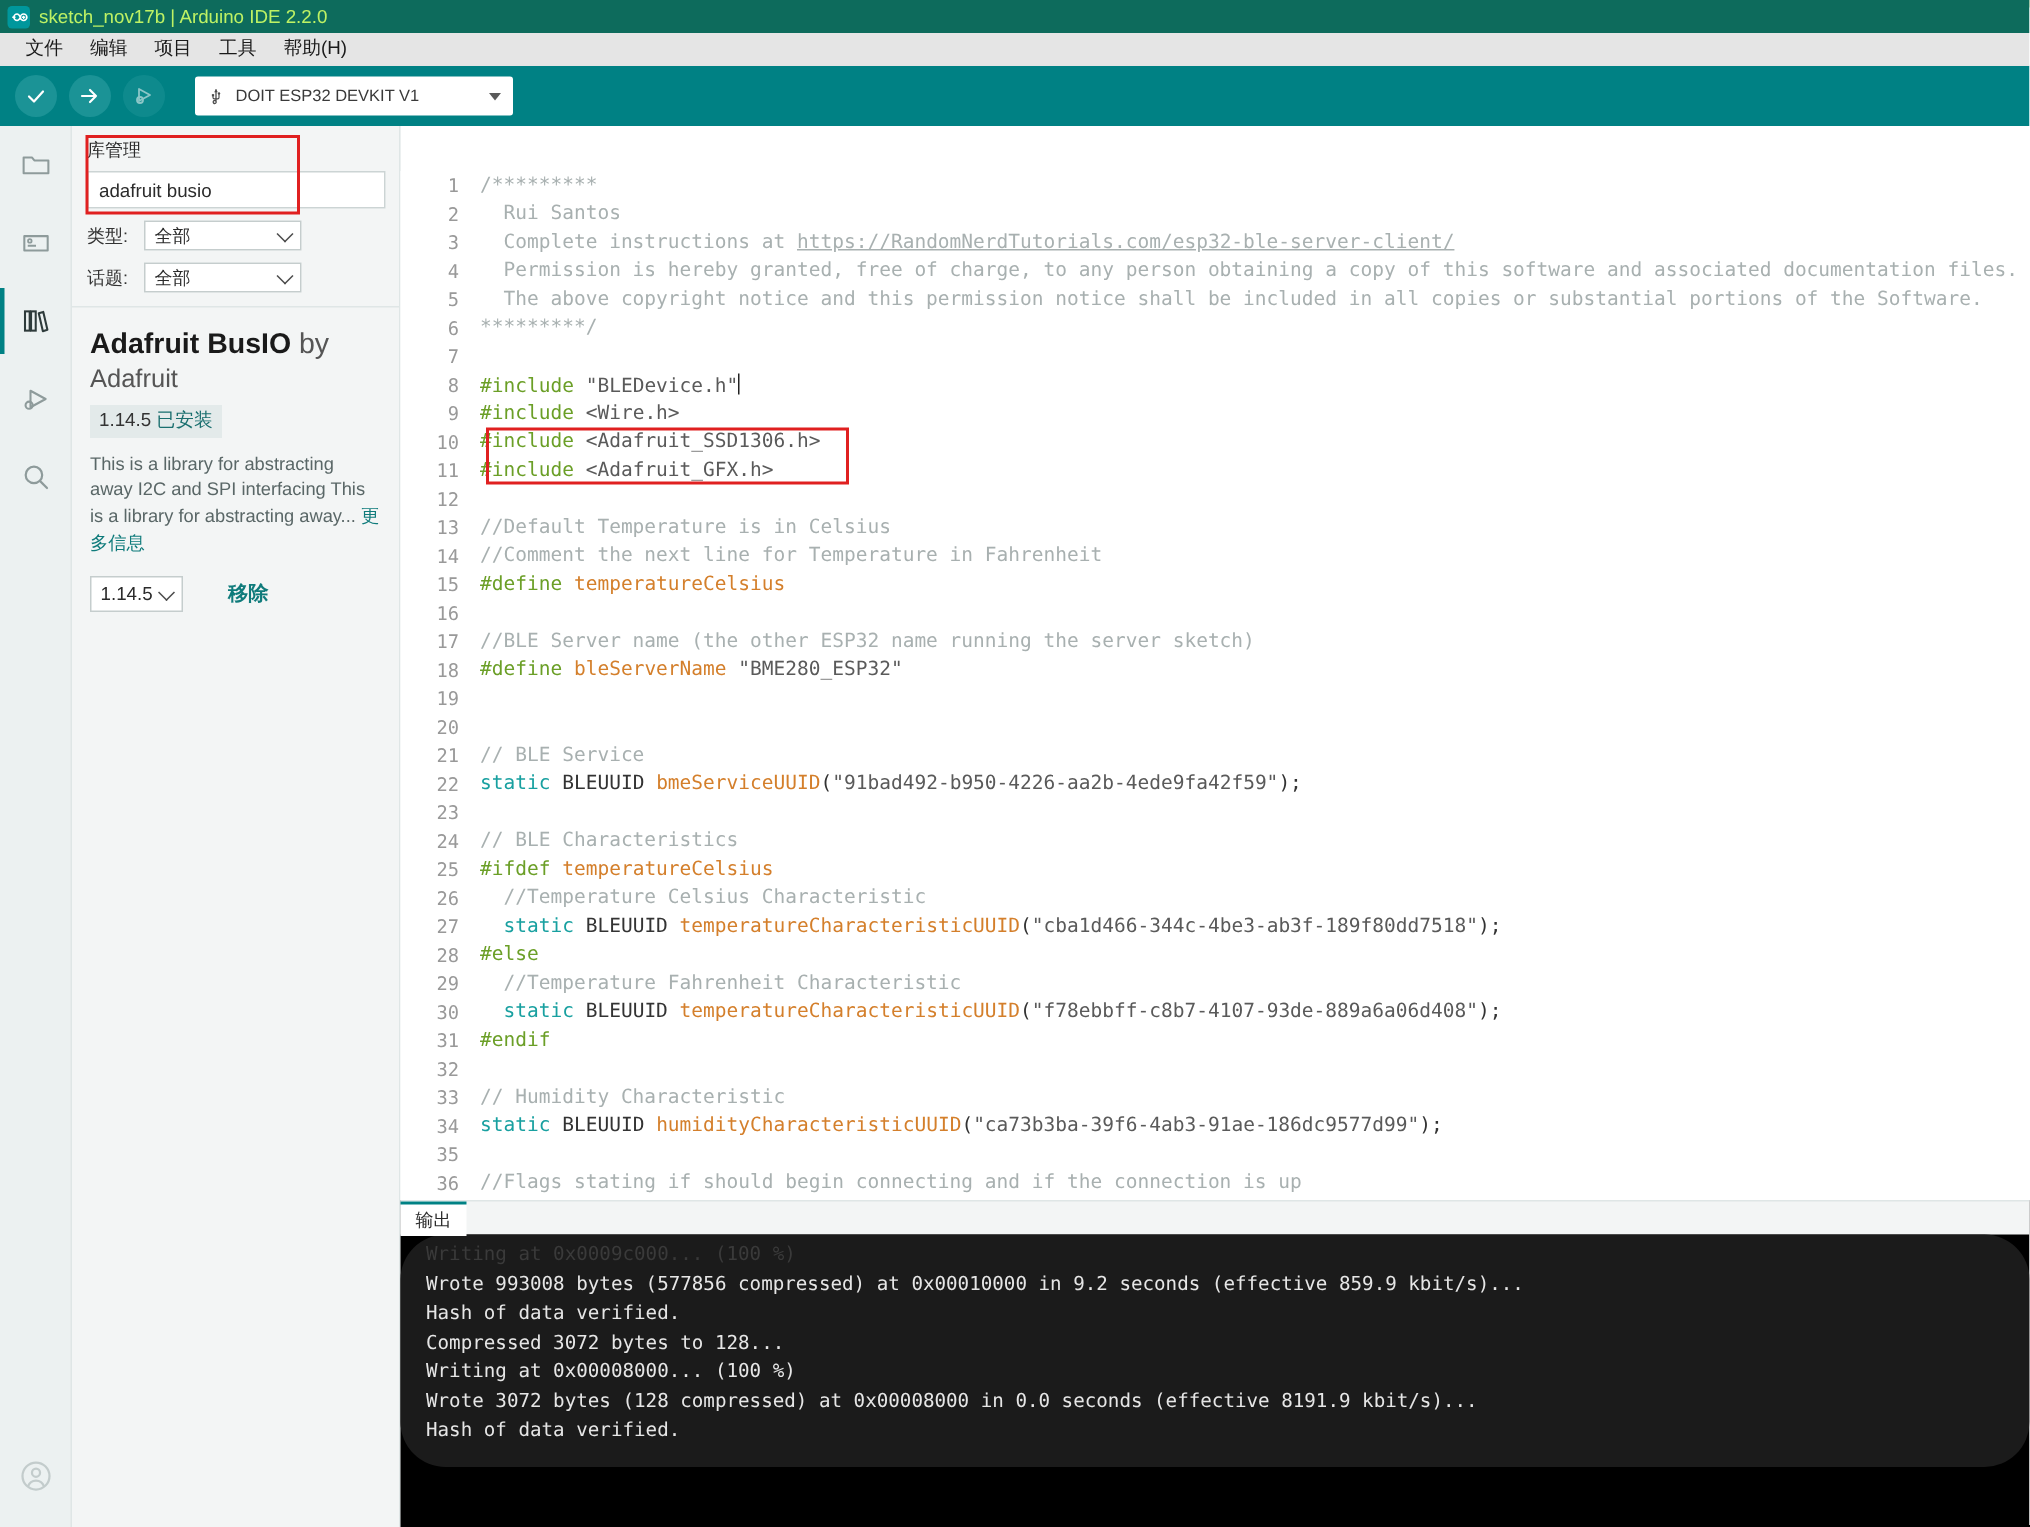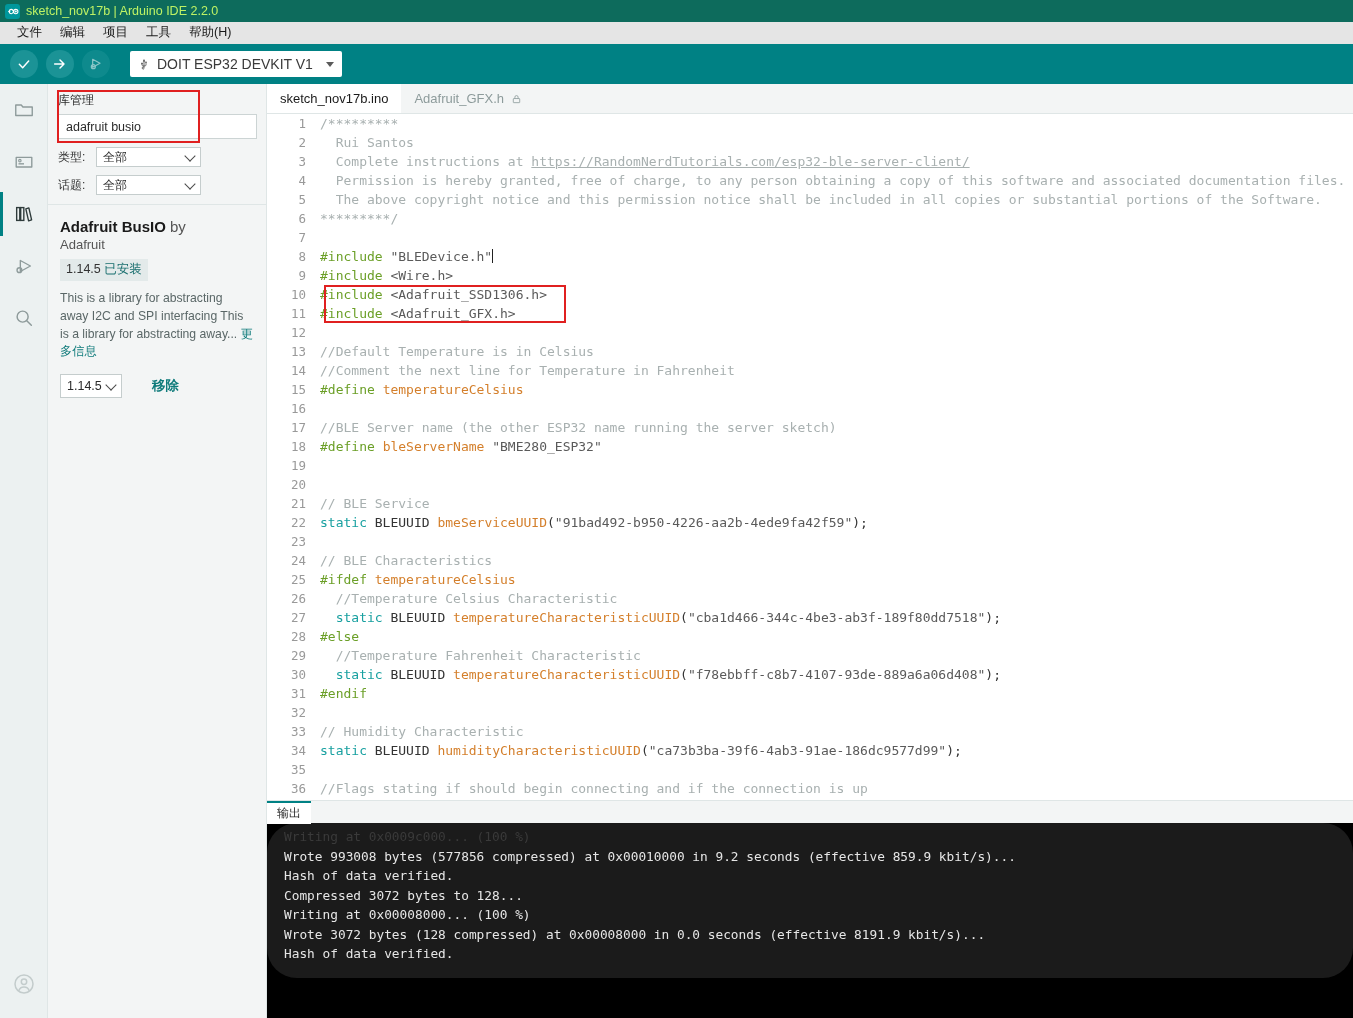--- a/index.html
+++ b/index.html
@@ -50,21 +50,21 @@
   }
   .tb-btn {
     width: 28px; height: 28px; border-radius: 50%; background: #1b9396;
     display: flex; align-items: center; justify-content: center;
     margin-right: 8px; cursor: pointer; flex: none;
   }
   .tb-btn.disabled { opacity: .55; }
   .board-select {
     margin-left: 12px; height: 26px; min-width: 212px; background: #ffffff;
     border-radius: 2px; display: flex; align-items: center;
-    padding: 0 8px; font-size: 14px; color: #3a3a3a; cursor: pointer;
+    padding: 0 8px; font-size: 11px; color: #3a3a3a; cursor: pointer;
   }
   .board-select .usb-ico { margin-right: 7px; display:flex; }
   .board-name { flex: 1; white-space: nowrap; }
   .caret-dn {
     width: 0; height: 0; border-left: 4px solid transparent;
     border-right: 4px solid transparent; border-top: 5px solid #5a5a5a;
     margin-left: 10px;
   }
 
   
@@ -105,24 +105,24 @@
     color: #2b2b2b; cursor: pointer; position: relative;
   }
   .filter-sel .v {
     position: absolute; right: 6px; top: 4px;
     width: 8px; height: 8px; border-right: 1.6px solid #4a4a4a;
     border-bottom: 1.6px solid #4a4a4a; transform: rotate(45deg);
   }
   .sidebar-sep { margin: 9px 0 0 0; border-top: 1px solid #dfe6e6; }
 
   .lib-card { padding: 12px 12px 0 12px; }
-  .lib-name { font-size: 15px; color: #1a1a1a; line-height: 1.35; }
+  .lib-name { font-size: 19px; color: #1a1a1a; line-height: 1.35; }
   .lib-name b { font-weight: bold; }
   .lib-by { font-weight: normal; color: #555; }
-  .lib-author { font-size: 13px; color: #555; margin-top: 0px; }
+  .lib-author { font-size: 17px; color: #555; margin-top: 0px; }
   .installed-badge {
     display: inline-block; margin-top: 7px; padding: 2px 6px 3px 6px;
     background: #e3eaea; font-size: 12.5px; color: #1a6f6f;
   }
   .installed-badge .ver { color: #333; }
   .lib-desc {
     margin-top: 9px; font-size: 12.2px; color: #5a6767; line-height: 1.45;
   }
   .more-info { color: #0f7b7b; font-size: 12.2px; cursor: pointer; }
   .lib-actions { display: flex; align-items: center; margin-top: 13px; }
@@ -356,34 +356,20 @@
           <span>1.14.5</span>
           <span class="v"></span>
         </span>
         <span class="remove-btn">移除</span>
       </div>
     </div>
   </div>
 
   <div class="anno-search"></div>
 
-  <div class="tabbar">
-    <div class="tab active">
-      <span>sketch_nov17b.ino</span>
-    </div>
-    <div class="tab">
-      <span>Adafruit_GFX.h</span>
-      <span class="lock">
-        <svg width="11" height="12" viewBox="0 0 24 24">
-          <rect x="5" y="11" width="14" height="9" rx="1" fill="none" stroke="#8d9b9b" stroke-width="1.8"></rect>
-          <path d="M8.5 11V8a3.5 3.5 0 017 0v3" fill="none" stroke="#8d9b9b" stroke-width="1.8"></path>
-        </svg>
-      </span>
-    </div>
-  </div>
 
   <div class="editor">
     <div id="code-lines">
         <div class="code-row">
           <span class="ln">1</span>
           <span class="code"><span class="cm">/*********</span></span>
         </div>
         <div class="code-row">
           <span class="ln">2</span>
           <span class="code"><span class="cm">  Rui Santos</span></span>

